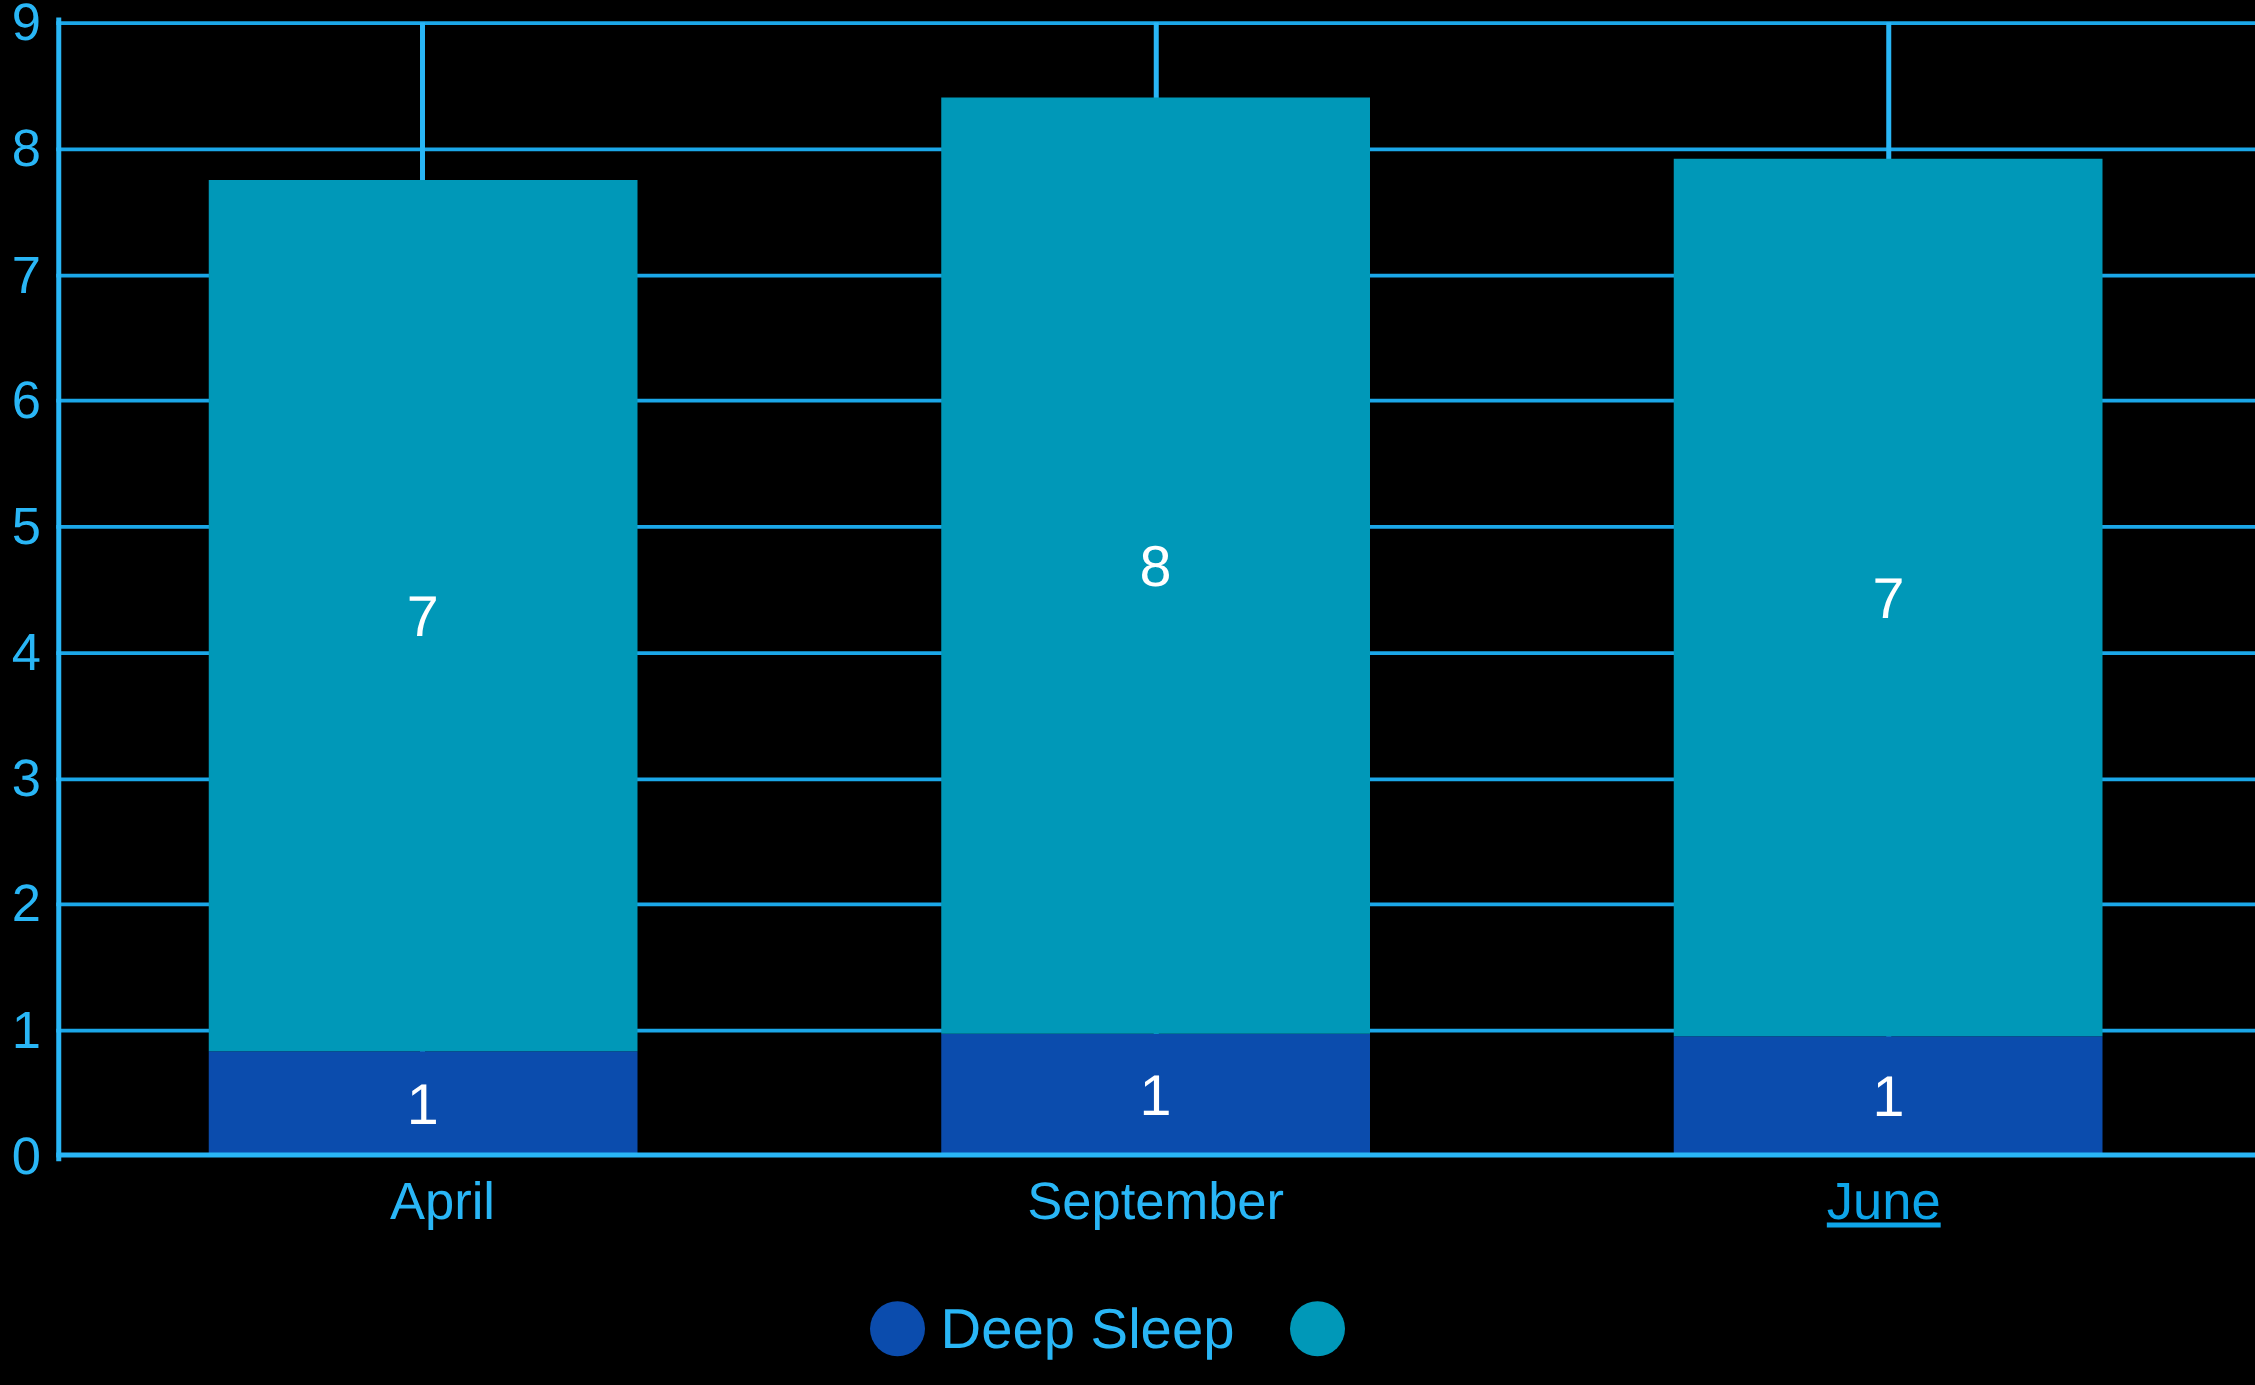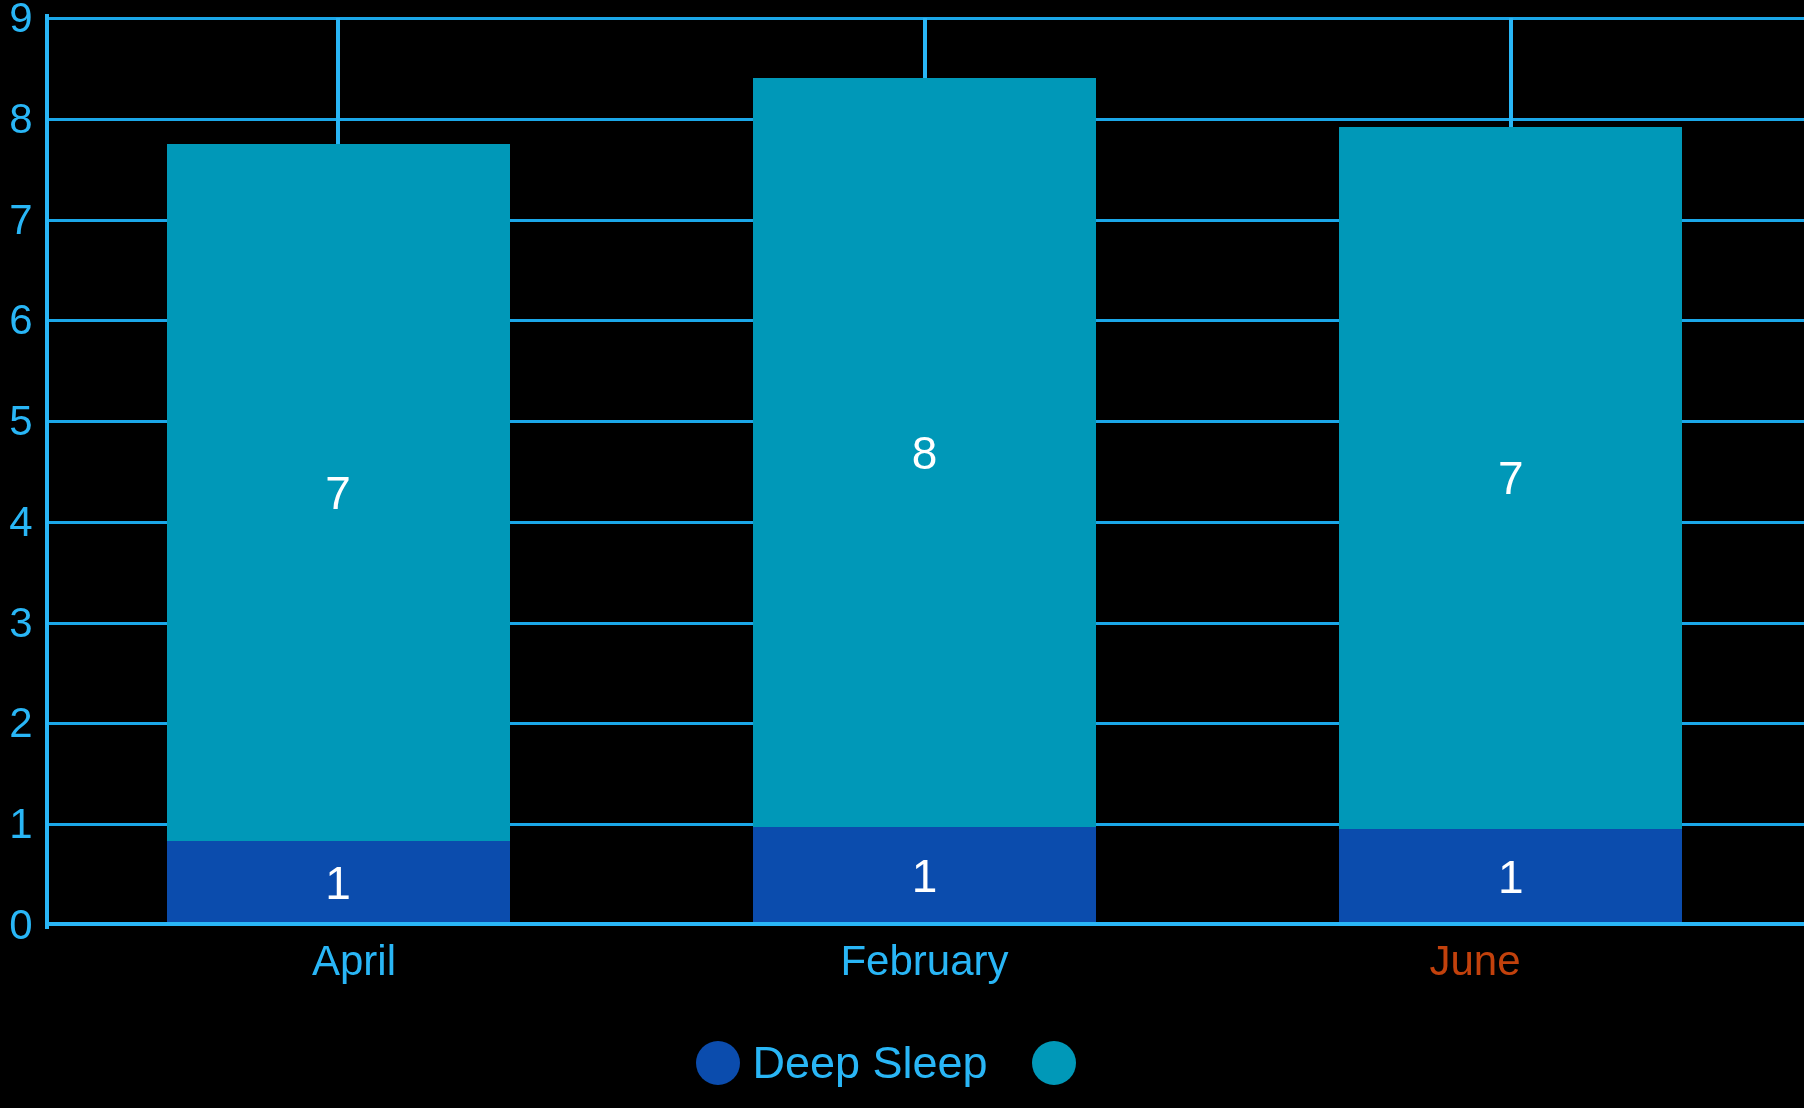--- a/index.html
+++ b/index.html
@@ -201,15 +201,15 @@
       <div class="legend-item">
         <span class="legend-swatch" style="background: rgb(11, 76, 173);"></span>
         <span class="legend-text" style="color: rgb(41, 182, 246);">Deep Sleep</span>
       </div>
       <div class="legend-item">
         <span class="legend-swatch" style="background: rgb(0, 152, 184);"></span>
       </div>
     </div>
 
 <div class="cat-label" style="left: 354px; color: rgb(41, 182, 246);">April</div>
-    <div class="cat-label" style="left: 924.5px; color: rgb(41, 182, 246);">February</div>
-    <div class="cat-label" style="left: 1475px; color: #c2410c;">June</div>
+    <div class="cat-label" style="left: 924.5px; color: rgb(41, 182, 246);">September</div>
+    <div class="cat-label" style="left: 1507px; color: #0ea5e9; text-decoration: underline;">June</div>
   </div>
 
 </body></html>

